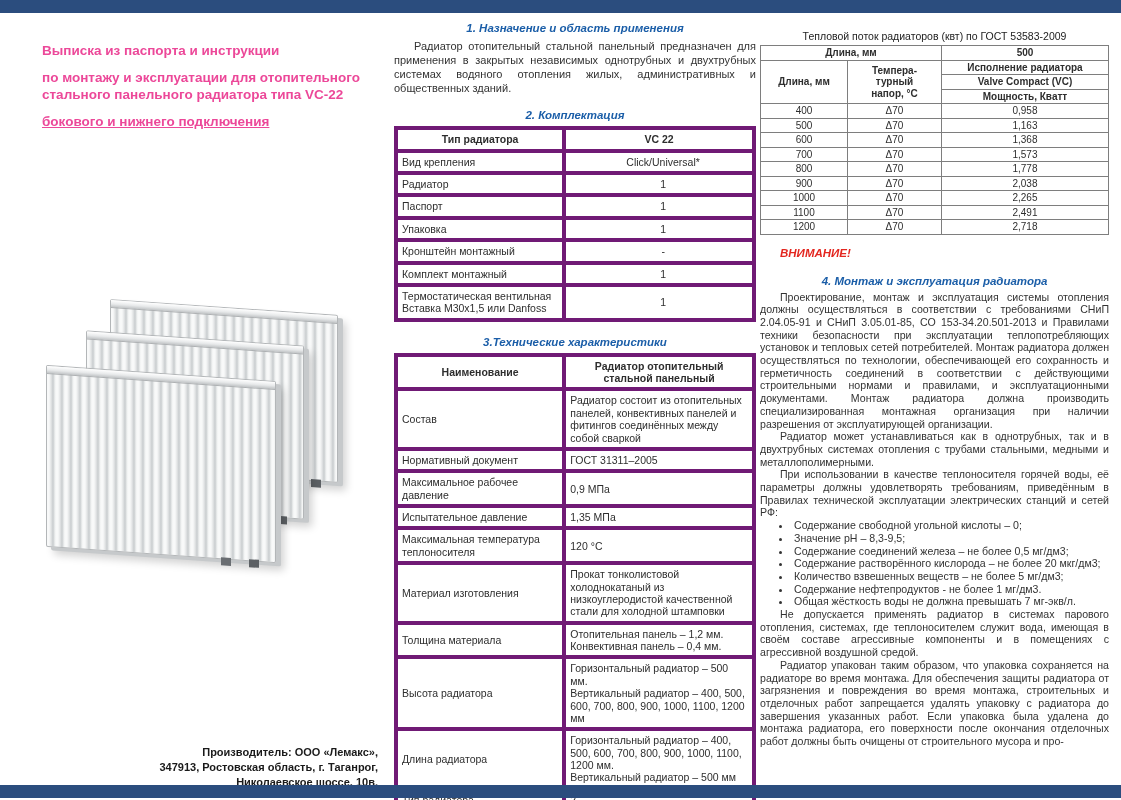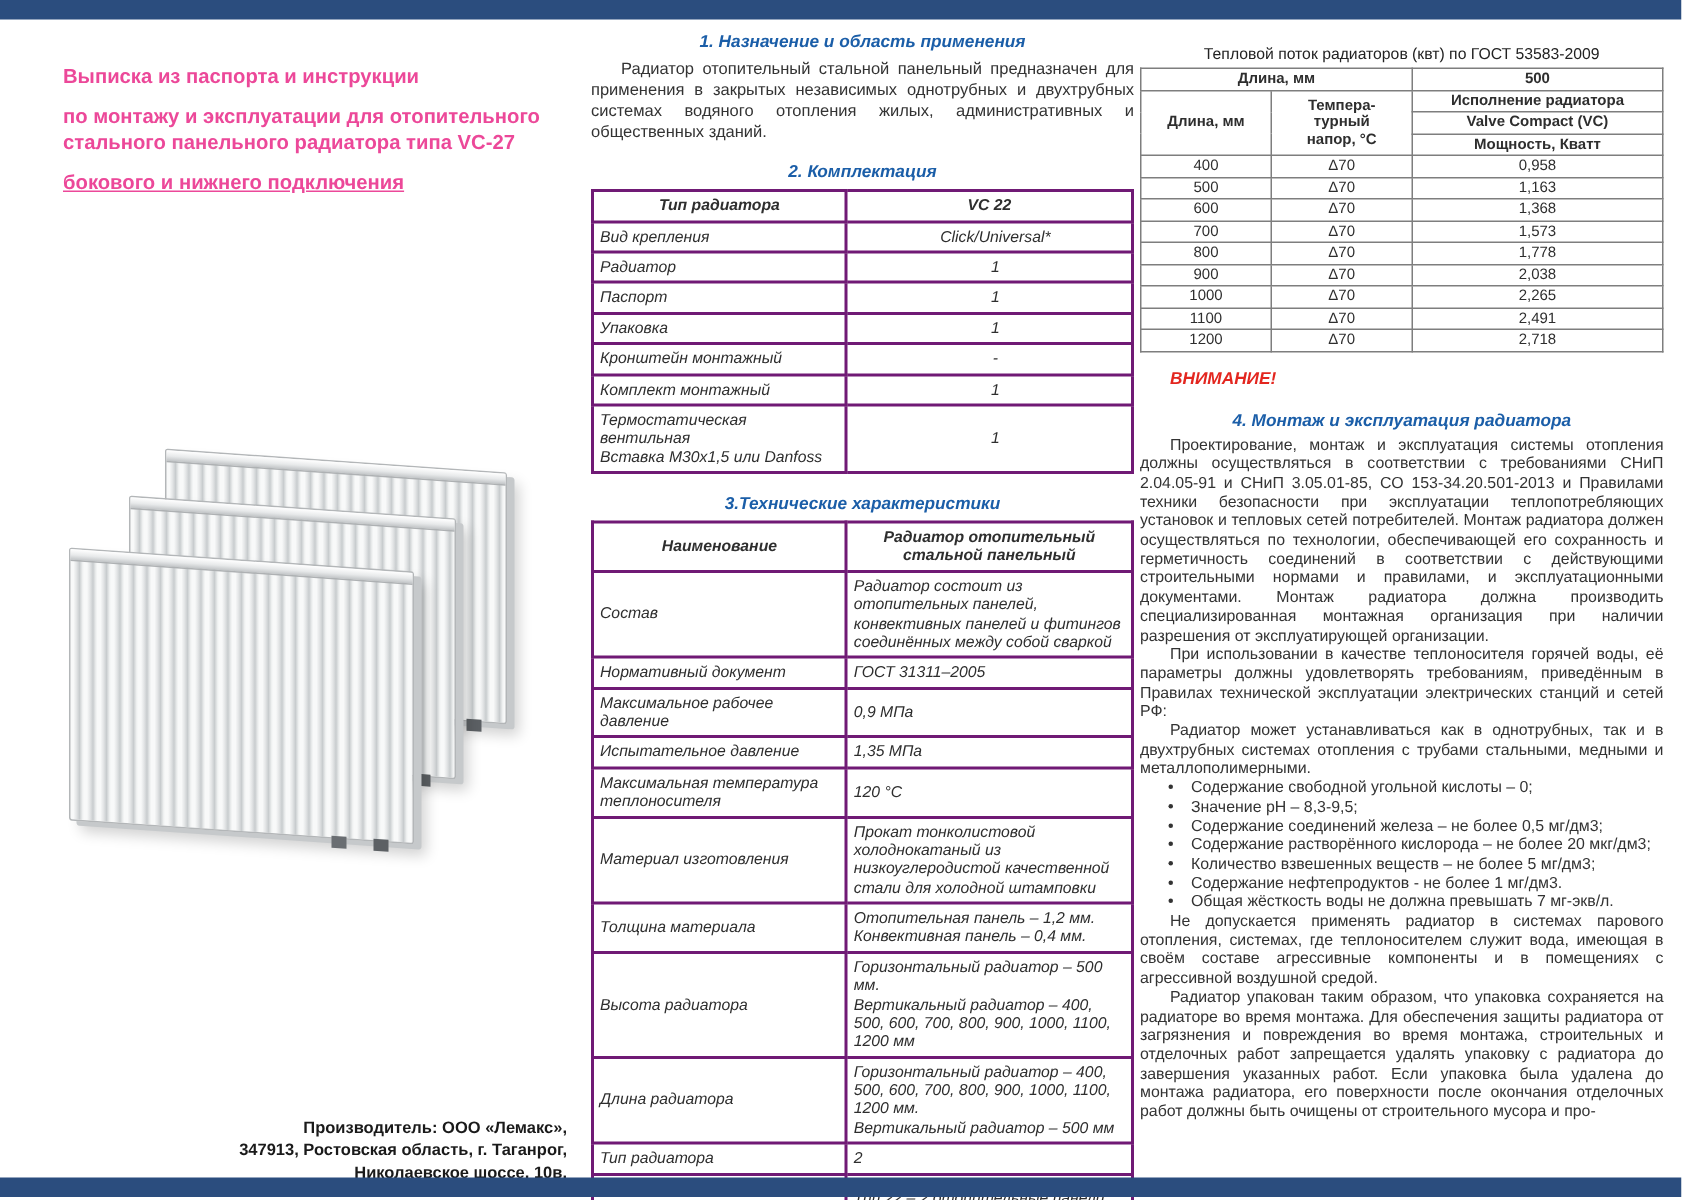--- a/index.html
+++ b/index.html
@@ -47,21 +47,21 @@
     color:#1B5EA8;font-weight:bold;font-style:italic;text-align:center;
     font-size:11.5px;margin:0 0 5px 0;
   }
 
   
   .col-mid{position:absolute;left:394px;top:22px;width:362px;font-size:11px;}
   .col-mid .body-text{margin:0;text-align:justify;text-indent:20px;line-height:1.28;color:#333;}
   .mid-gap{height:14px;}
 
   table.doc-table{width:100%;border-collapse:collapse;font-size:10.5px;color:#2e2e2e;}
-  table.doc-table th,table.doc-table td{border:2px solid #701a75;padding:3px 4px;vertical-align:middle;line-height:1.18;font-style:italic;}
+  table.doc-table th,table.doc-table td{border:4px solid #701a75;padding:3px 4px;vertical-align:middle;line-height:1.18;}
   table.doc-table th{text-align:center;font-weight:bold;white-space:pre-line;}
   table.kit td:first-child{text-align:left;width:47%;white-space:pre-line;}
   table.kit td:last-child{text-align:center;padding-left:12px;}
   table.specs td{white-space:pre-line;vertical-align:middle;}
   table.specs td:first-child{width:47%;}
 
   
   .col-right{position:absolute;left:760px;top:30px;width:349px;font-size:10.6px;}
   .heat-title{text-align:center;font-size:10.5px;margin:0 0 3px 0;color:#222;}
   table.heat{width:100%;border-collapse:collapse;font-size:10px;color:#2e2e2e;}
@@ -76,21 +76,21 @@
   ul.req li{text-align:justify;margin:0;padding:0 0 0 2px;}
 </style>
 </head>
 <body>
 
 <div class="bar" id="bar-top"></div>
 
 <div class="col-left">
   <div class="doc-title">
     <p>Выписка из паспорта и инструкции</p>
-    <p>по монтажу и эксплуатации для отопительного стального панельного радиатора  типа VC-27</p>
+    <p>по монтажу и эксплуатации для отопительного стального панельного радиатора  типа VC-22</p>
     <p class="underline">бокового и нижнего подключения</p>
   </div>
 </div>
 
 <div class="radiators">
   <div class="panel p-back"></div>
   <div class="panel p-mid"></div>
   <div class="panel p-front"></div>
 </div>
 
@@ -278,22 +278,22 @@
           <td>Δ70</td>
           <td>2,718</td>
         </tr>
       </tbody>
   </table>
 
   <p class="warning-title">ВНИМАНИЕ!</p>
 
   <h3 class="sec-heading sec4-heading">4. Монтаж и эксплуатация радиатора</h3>
   <p class="jp">Проектирование, монтаж и эксплуатация системы отопления должны осуществляться в соответствии с требованиями СНиП 2.04.05-91 и СНиП 3.05.01-85, СО 153-34.20.501-2013 и Правилами техники безопасности при эксплуатации теплопотребляющих установок и тепловых сетей потребителей. Монтаж радиатора должен осуществляться по технологии, обеспечивающей его сохранность и герметичность соединений в соответствии с действующими строительными нормами и правилами, и эксплуатационными документами. Монтаж радиатора должна производить специализированная монтажная организация при наличии разрешения от эксплуатирующей организации.</p>
+  <p class="jp">Радиатор может устанавливаться как в однотрубных, так и в двухтрубных системах отопления с трубами стальными, медными и металлополимерными.</p>
   <p class="jp">При использовании в качестве теплоносителя горячей воды, её параметры должны удовлетворять требованиям, приведённым в Правилах технической эксплуатации электрических станций и сетей РФ:</p>
-  <p class="jp">Радиатор может устанавливаться как в однотрубных, так и в двухтрубных системах отопления с трубами стальными, медными и металлополимерными.</p>
   <ul class="req">
       <li>Содержание свободной угольной кислоты – 0;</li>
       <li>Значение pH – 8,3-9,5;</li>
       <li>Содержание соединений железа – не более 0,5 мг/дм3;</li>
       <li>Содержание растворённого кислорода – не более 20 мкг/дм3;</li>
       <li>Количество взвешенных веществ – не более 5 мг/дм3;</li>
       <li>Содержание нефтепродуктов - не более 1 мг/дм3.</li>
       <li>Общая жёсткость воды не должна превышать 7 мг-экв/л.</li>
     </ul>
   <p class="jp">Не допускается применять радиатор в системах парового отопления, системах, где теплоносителем служит вода, имеющая в своём составе агрессивные компоненты и в помещениях с агрессивной воздушной средой.</p>

